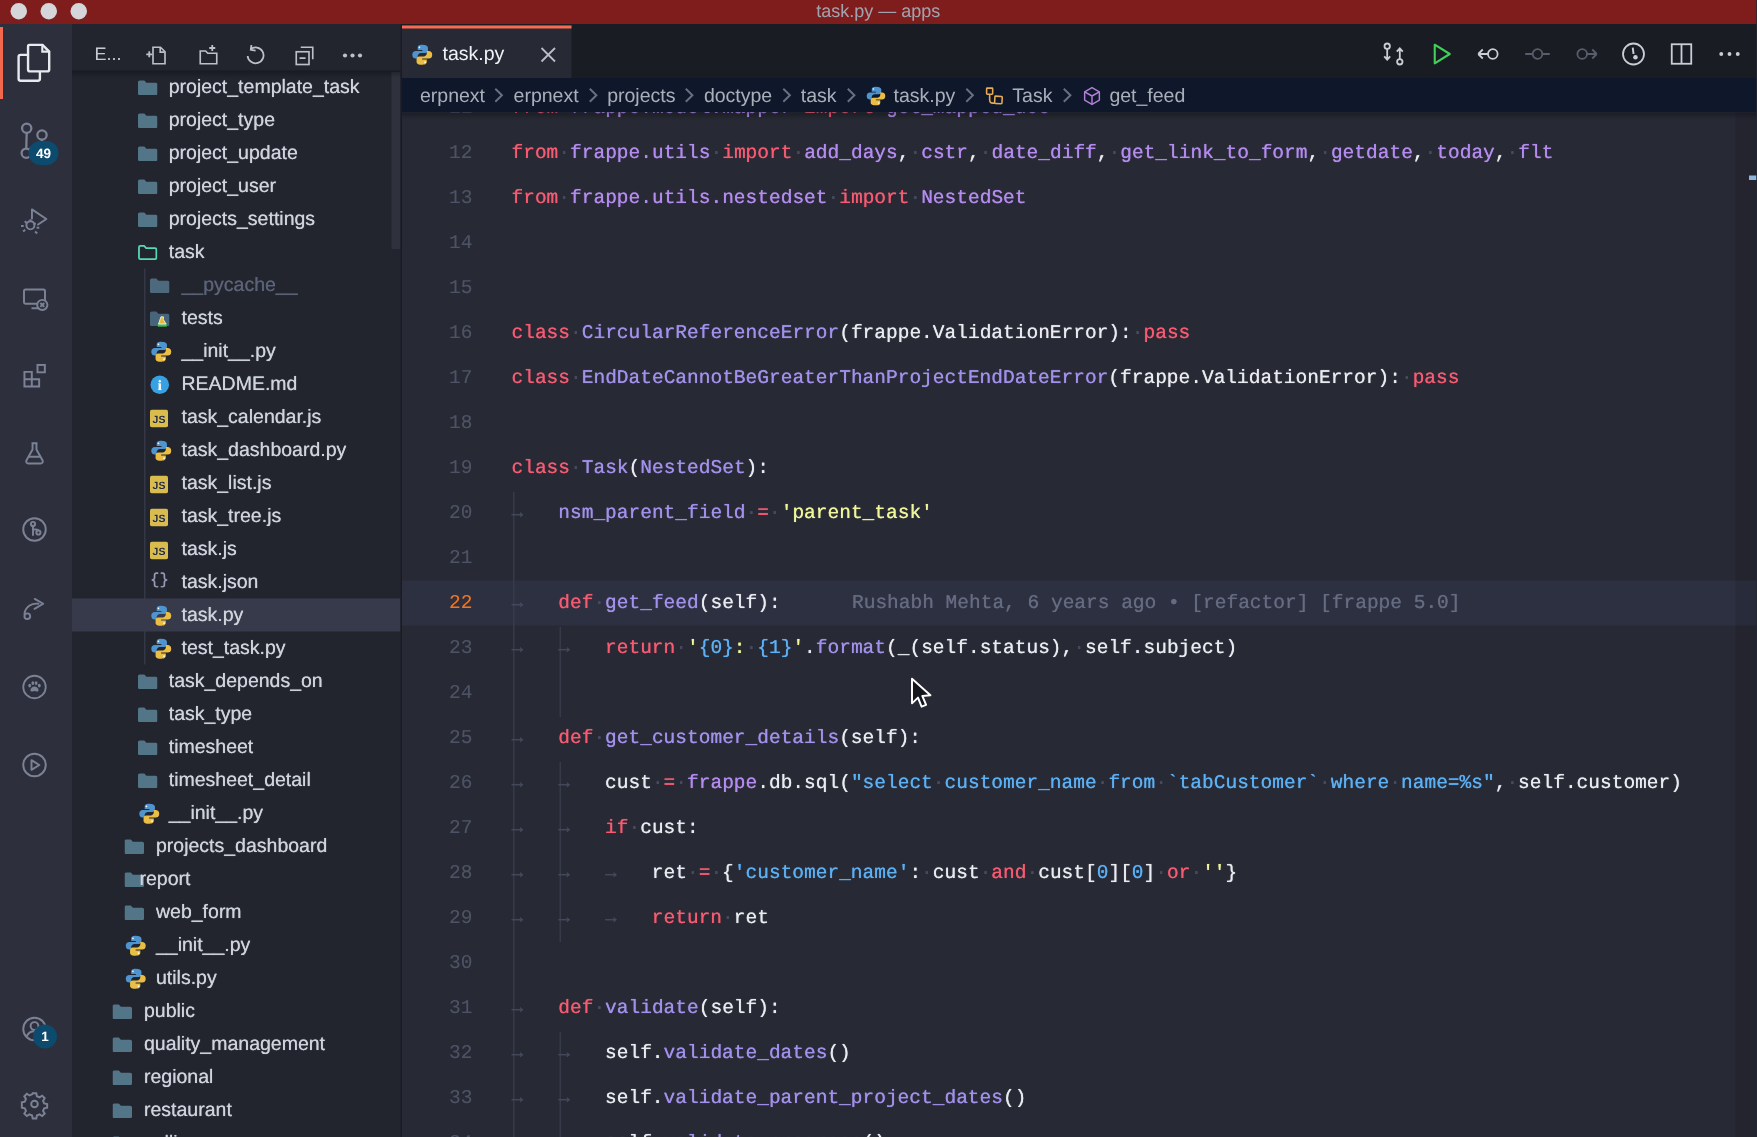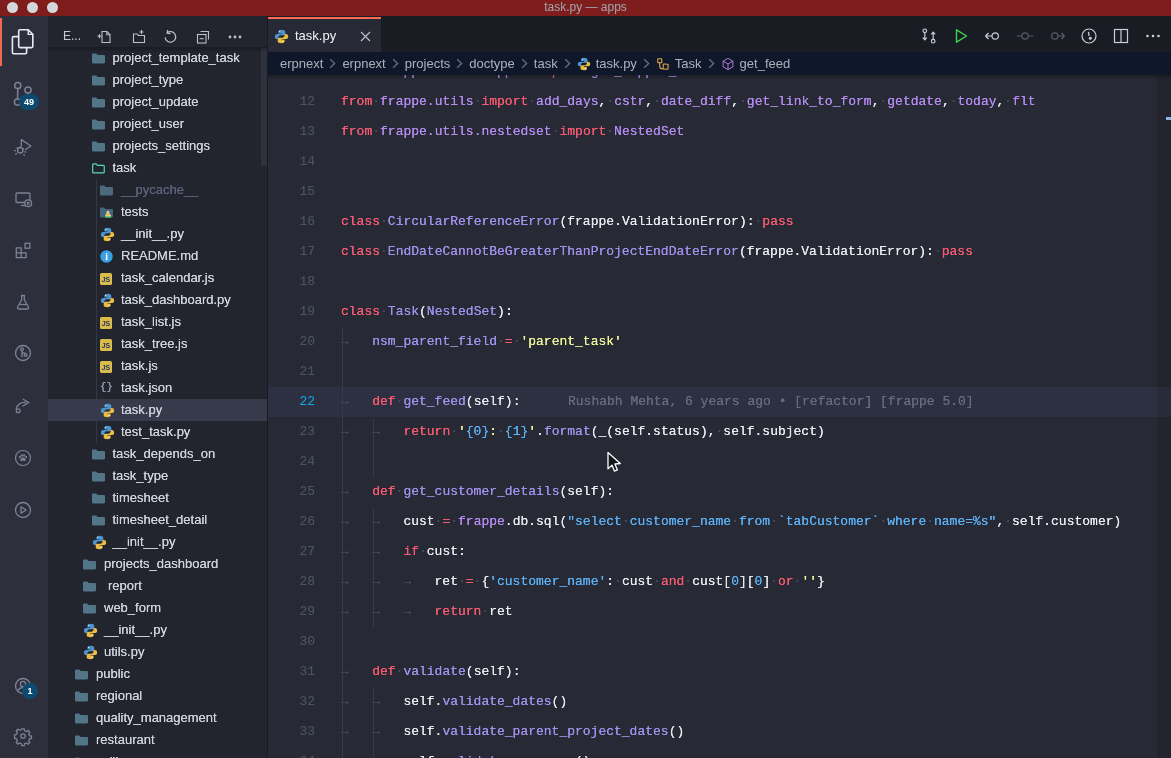--- a/index.html
+++ b/index.html
@@ -26,21 +26,21 @@
 #tab{position:absolute;left:0;top:1px;width:113px;height:35px;background:#272934;}
 #tabaccent{position:absolute;left:0;top:1px;width:113px;height:2px;background:#fb6b52;}
 #tabtitle{position:absolute;left:27px;top:12px;font-size:13px;color:#eff1f6;}
 .ebtn{position:absolute;top:10px;}
 #crumbs{left:268px;top:52px;width:903px;height:23px;background:#0f172a;display:flex;align-items:center;padding-left:12px;box-sizing:border-box;font-size:13px;color:#a9aeb9;}
 #crumbs .sep{margin:0 5px;display:flex;align-items:center;}
 #crumbs .cic{margin-right:5px;display:flex;}
 #codearea{left:268px;top:75px;width:903px;height:683px;background:#272934;overflow:hidden;}
 #curline{position:absolute;left:0;top:312px;width:903px;height:30px;background:#2d3040;}
 .ln{position:absolute;left:0px;width:47px;text-align:right;font-family:"Liberation Mono",monospace;font-size:13px;line-height:30px;color:#4d5366;}
-.lnc{color:#0ea5e9;}
+.lnc{color:#f97316;}
 .cl{position:absolute;left:73px;height:30px;line-height:30px;font-family:"Liberation Mono",monospace;font-size:13px;white-space:pre;color:#e9ebf1;text-shadow:0 0 .55px currentColor;}
 .cl i{font-style:normal;color:#454a5e;}
 .cl s{text-decoration:none;display:inline-block;width:31.2px;color:#454a5e;}
 .k{color:#f75b72;}
 .p{color:#a291ec;}
 .p2{color:#b48cf0;}
 .y{color:#f0f79b;}
 .b{color:#5cb0f4;}
 .blame{position:absolute;left:227px;color:#656b80;}
 .eguide{position:absolute;width:1px;background:#373b49;}
@@ -350,21 +350,21 @@
   <div class="row">
         <svg class="ic" style="left:35px;top:6px" width="13" height="11" viewBox="0 0 13 11">
           <path d="M0 1.7C0 1.1.5.6 1.1.6h3.1l1.4 1.5h6.3c.6 0 1.1.5 1.1 1.1v6.1c0 .6-.5 1.1-1.1 1.1H1.1c-.6 0-1.1-.5-1.1-1.1z" fill="#537588"></path>
         </svg>
         <span class="tx" style="left:56px;">projects_dashboard</span>
       </div>
   <div class="row">
         <svg class="ic" style="left:35px;top:6px" width="13" height="11" viewBox="0 0 13 11">
           <path d="M0 1.7C0 1.1.5.6 1.1.6h3.1l1.4 1.5h6.3c.6 0 1.1.5 1.1 1.1v6.1c0 .6-.5 1.1-1.1 1.1H1.1c-.6 0-1.1-.5-1.1-1.1z" fill="#537588"></path>
         </svg>
-        <span class="tx" style="left:60px;text-align:right;">report</span>
+        <span class="tx" style="left:45px;text-align:right;">report</span>
       </div>
   <div class="row">
         <svg class="ic" style="left:35px;top:6px" width="13" height="11" viewBox="0 0 13 11">
           <path d="M0 1.7C0 1.1.5.6 1.1.6h3.1l1.4 1.5h6.3c.6 0 1.1.5 1.1 1.1v6.1c0 .6-.5 1.1-1.1 1.1H1.1c-.6 0-1.1-.5-1.1-1.1z" fill="#537588"></path>
         </svg>
         <span class="tx" style="left:56px;">web_form</span>
       </div>
   <div class="row">
         <svg class="ic" style="left:35px;top:3.5px" width="15" height="15" viewBox="0 0 16 16">
           <path d="M7.95.9c-2.5 0-3.2.95-3.2 2.05v1.75h3.35v.6H3.35C2.05 5.3.9 6.1.9 8s1.15 2.7 2.45 2.7h1.4V9c0-1.3 1.1-2.3 2.3-2.3h3.2c1 0 1.8-.85 1.8-1.85V2.95C12.05 1.85 10.45.9 7.95.9z" fill="#4e94cf"></path>
@@ -386,27 +386,27 @@
   <div class="row">
         <svg class="ic" style="left:26.5px;top:6px" width="13" height="11" viewBox="0 0 13 11">
           <path d="M0 1.7C0 1.1.5.6 1.1.6h3.1l1.4 1.5h6.3c.6 0 1.1.5 1.1 1.1v6.1c0 .6-.5 1.1-1.1 1.1H1.1c-.6 0-1.1-.5-1.1-1.1z" fill="#537588"></path>
         </svg>
         <span class="tx" style="left:48px;">public</span>
       </div>
   <div class="row">
         <svg class="ic" style="left:26.5px;top:6px" width="13" height="11" viewBox="0 0 13 11">
           <path d="M0 1.7C0 1.1.5.6 1.1.6h3.1l1.4 1.5h6.3c.6 0 1.1.5 1.1 1.1v6.1c0 .6-.5 1.1-1.1 1.1H1.1c-.6 0-1.1-.5-1.1-1.1z" fill="#537588"></path>
         </svg>
+        <span class="tx" style="left:48px;">quality_management</span>
+      </div>
+  <div class="row">
+        <svg class="ic" style="left:26.5px;top:6px" width="13" height="11" viewBox="0 0 13 11">
+          <path d="M0 1.7C0 1.1.5.6 1.1.6h3.1l1.4 1.5h6.3c.6 0 1.1.5 1.1 1.1v6.1c0 .6-.5 1.1-1.1 1.1H1.1c-.6 0-1.1-.5-1.1-1.1z" fill="#537588"></path>
+        </svg>
         <span class="tx" style="left:48px;">regional</span>
-      </div>
-  <div class="row">
-        <svg class="ic" style="left:26.5px;top:6px" width="13" height="11" viewBox="0 0 13 11">
-          <path d="M0 1.7C0 1.1.5.6 1.1.6h3.1l1.4 1.5h6.3c.6 0 1.1.5 1.1 1.1v6.1c0 .6-.5 1.1-1.1 1.1H1.1c-.6 0-1.1-.5-1.1-1.1z" fill="#537588"></path>
-        </svg>
-        <span class="tx" style="left:48px;">quality_management</span>
       </div>
   <div class="row">
         <svg class="ic" style="left:26.5px;top:6px" width="13" height="11" viewBox="0 0 13 11">
           <path d="M0 1.7C0 1.1.5.6 1.1.6h3.1l1.4 1.5h6.3c.6 0 1.1.5 1.1 1.1v6.1c0 .6-.5 1.1-1.1 1.1H1.1c-.6 0-1.1-.5-1.1-1.1z" fill="#537588"></path>
         </svg>
         <span class="tx" style="left:48px;">restaurant</span>
       </div>
   <div class="row">
         <svg class="ic" style="left:26.5px;top:6px" width="13" height="11" viewBox="0 0 13 11">
           <path d="M0 1.7C0 1.1.5.6 1.1.6h3.1l1.4 1.5h6.3c.6 0 1.1.5 1.1 1.1v6.1c0 .6-.5 1.1-1.1 1.1H1.1c-.6 0-1.1-.5-1.1-1.1z" fill="#537588"></path>

